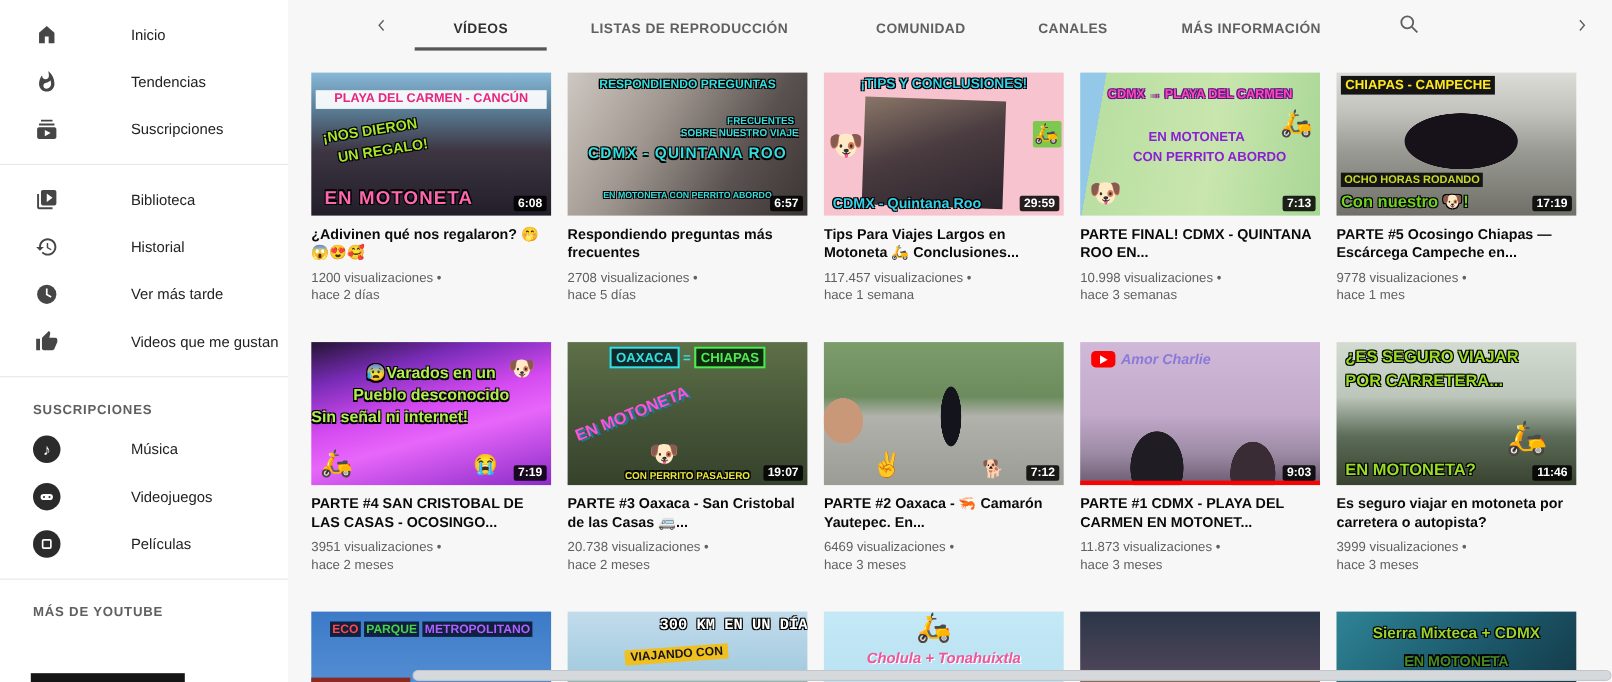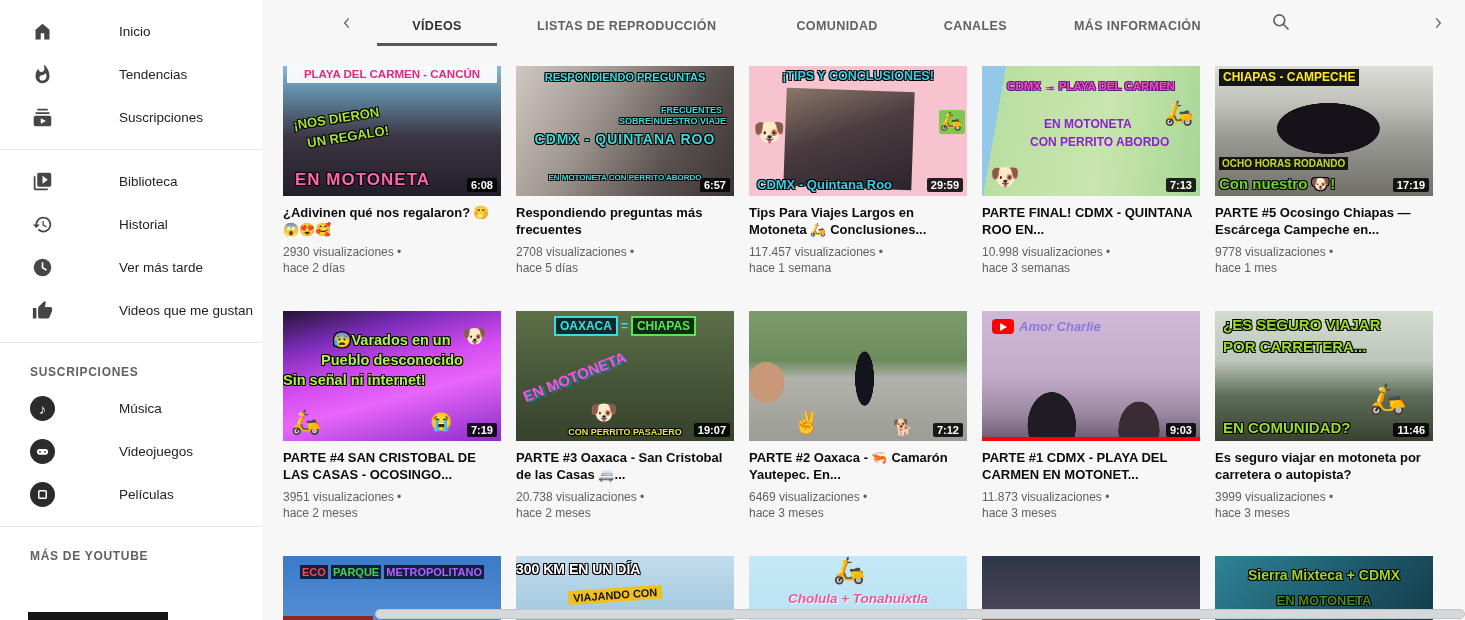--- a/index.html
+++ b/index.html
@@ -34,21 +34,21 @@
   .card{width:218px;cursor:pointer;}
   .thumb{width:218px;height:130px;position:relative;overflow:hidden;}
   .vtitle{margin-top:8px;font-size:13px;font-weight:bold;color:#0a0a0a;line-height:17px;max-height:34px;overflow:hidden;}
   .vmeta{font-size:12px;color:#606060;line-height:16px;}
   .vmeta.first{margin-top:6px;}
   .dur{position:absolute;right:4px;bottom:4px;background:rgba(0,0,0,.85);color:#fff;font-size:11px;font-weight:bold;padding:1px 4px;border-radius:2px;}
   .tt{position:absolute;font-weight:bold;line-height:1.1;white-space:nowrap;}
   .outline{text-shadow:-1px -1px 0 #000,1px -1px 0 #000,-1px 1px 0 #000,1px 1px 0 #000;}
   
   .t1{background:linear-gradient(180deg,#8ab8d8 0%,#5d87a0 22%,#3d3542 55%,#221e29 100%);}
-  .t1a{top:0;left:4px;right:4px;text-align:center;font-size:11.5px;color:#e8257e;background:rgba(255,255,255,.92);padding:2px 16px;}
+  .t1a{top:16px;left:4px;right:4px;text-align:center;font-size:11.5px;color:#e8257e;background:rgba(255,255,255,.92);padding:2px 16px;}
   .t1b{top:46px;left:10px;font-size:13px;color:#a8e62e;transform:rotate(-9deg);}
   .t1c{top:64px;left:24px;font-size:13px;color:#a8e62e;transform:rotate(-9deg);}
   .t1d{bottom:6px;left:12px;font-size:17px;color:#ff66b0;letter-spacing:1px;}
   
   .t2{background:linear-gradient(120deg,#cfc8c2 0%,#a09890 35%,#5a5250 70%,#3a3432 100%);}
   .t2a{top:5px;left:0;right:0;text-align:center;font-size:11px;color:#35dede;}
   .t2b{top:40px;right:12px;font-size:9px;color:#35dede;}
   .t2c{top:51px;right:8px;font-size:9px;color:#35dede;}
   .t2d{top:66px;left:0;right:0;text-align:center;font-size:14px;color:#35dede;letter-spacing:1px;}
   .t2e{bottom:13px;left:0;right:0;text-align:center;font-size:8px;color:#35dede;}
@@ -105,21 +105,21 @@
   .t10b{top:28px;left:8px;font-size:15px;color:#98dc26;}
   .t10c{bottom:5px;left:8px;font-size:15px;color:#98dc26;}
   .t10scoot{bottom:26px;right:26px;font-size:30px;}
   
   .t11{background:linear-gradient(180deg,#3c7ac8 0%,#5690d4 55%,#b8d4e8 85%,#e8f0f4 100%);}
   .t11line{position:absolute;top:10px;left:0;right:0;text-align:center;font-weight:bold;font-size:11px;}
   .t11a{color:#ff4848;background:#102040;padding:1px 2px;}
   .t11b{color:#48d048;background:#102040;padding:1px 2px;}
   .t11c{color:#b060ff;background:#102040;padding:1px 2px;}
   .t12{background:linear-gradient(180deg,#c2dcec 0%,#a6cce0 40%,#4c8a3c 72%,#2f6428 100%);}
-  .t12a{top:6px;left:0;right:0;text-align:left;font-size:14px;color:#fff;}
+  .t12a{top:6px;left:0;right:0;text-align:right;font-size:14px;color:#fff;font-family:Liberation Mono, monospace;}
   .t12b{top:32px;left:52px;font-size:11px;color:#151515;background:#f0c020;padding:1px 5px;transform:rotate(-4deg);}
   .t13{background:linear-gradient(180deg,#c4e8f6 0%,#aedcee 100%);}
   .t13scoot{top:0;left:84px;font-size:26px;}
   .t13a{top:36px;left:0;right:0;text-align:center;font-size:13.5px;color:#f0549a;font-style:italic;text-shadow:1px 1px 0 #fff;}
   .t14{background:linear-gradient(180deg,#2c3648 0%,#4c4458 40%,#d09058 58%,#403430 72%,#16121a 100%);}
   .t15{background:linear-gradient(135deg,#2e8496 0%,#1c5a6c 45%,#102a36 100%);}
   .t15a{top:12px;left:0;right:0;text-align:center;font-size:14px;color:#9ad22e;}
   .t15b{top:38px;left:0;right:0;text-align:center;font-size:13px;color:#4a8a1e;}
   
   .corner-dark{position:absolute;left:28px;bottom:0;width:140px;height:8px;background:#151515;}
@@ -250,21 +250,21 @@
 
     <div class="card">
       <div class="thumb t1">
         <span class="tt t1a">PLAYA DEL CARMEN - CANCÚN</span>
         <span class="tt t1b outline">¡NOS DIERON</span>
         <span class="tt t1c outline">UN REGALO!</span>
         <span class="tt t1d outline">EN MOTONETA</span>
         <span class="dur">6:08</span>
       </div>
       <div class="vtitle">¿Adivinen qué nos regalaron? 🤭😱😍🥰</div>
-      <div class="vmeta first">2930 visualizaciones •</div>
+      <div class="vmeta first">1200 visualizaciones •</div>
       <div class="vmeta">hace 2 días</div>
     </div>
 
     <div class="card">
       <div class="thumb t2">
         <span class="tt t2a outline">RESPONDIENDO PREGUNTAS</span>
         <span class="tt t2b outline">FRECUENTES</span>
         <span class="tt t2c outline">SOBRE NUESTRO VIAJE</span>
         <span class="tt t2d outline">CDMX - QUINTANA ROO</span>
         <span class="tt t2e outline">EN MOTONETA CON PERRITO ABORDO</span>
@@ -365,21 +365,21 @@
       </div>
       <div class="vtitle">PARTE #1 CDMX - PLAYA DEL CARMEN EN MOTONET...</div>
       <div class="vmeta first">11.873 visualizaciones •</div>
       <div class="vmeta">hace 3 meses</div>
     </div>
 
     <div class="card">
       <div class="thumb t10">
         <span class="tt t10a outline">¿ES SEGURO VIAJAR</span>
         <span class="tt t10b outline">POR CARRETERA...</span>
-        <span class="tt t10c outline">EN COMUNIDAD?</span>
+        <span class="tt t10c outline">EN MOTONETA?</span>
         <span class="tt t10scoot">🛵</span>
         <span class="dur">11:46</span>
       </div>
       <div class="vtitle">Es seguro viajar en motoneta por carretera o autopista?</div>
       <div class="vmeta first">3999 visualizaciones •</div>
       <div class="vmeta">hace 3 meses</div>
     </div>
 
     <div class="card">
       <div class="thumb t11">

